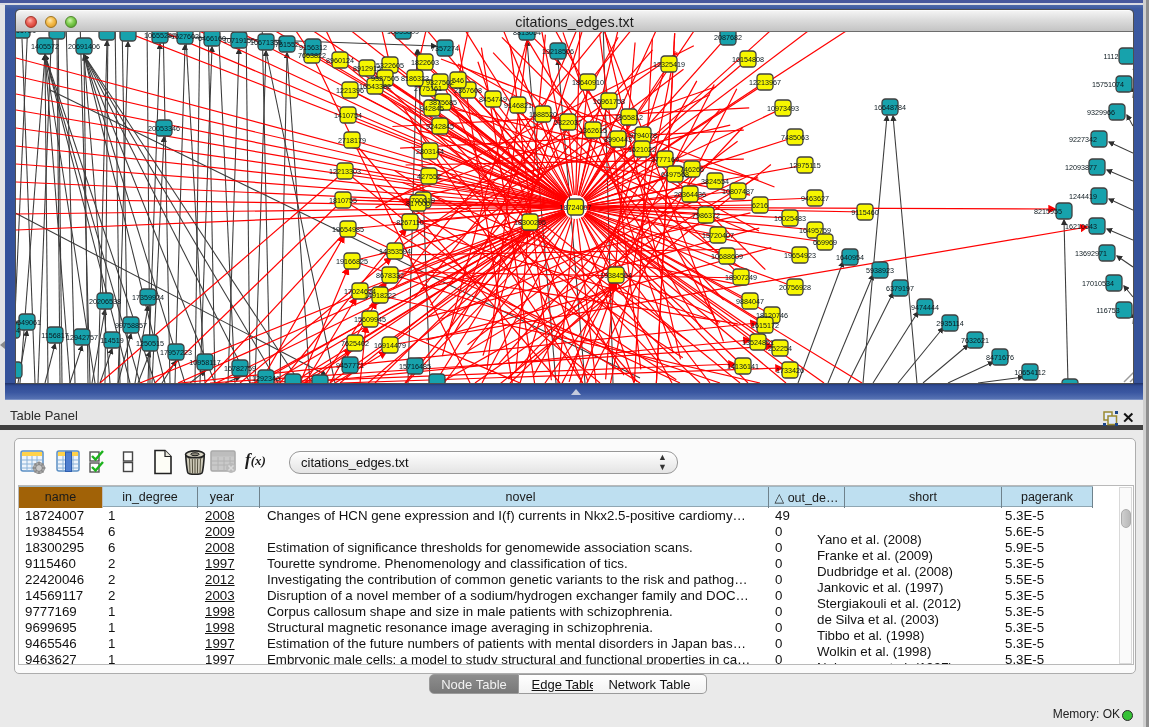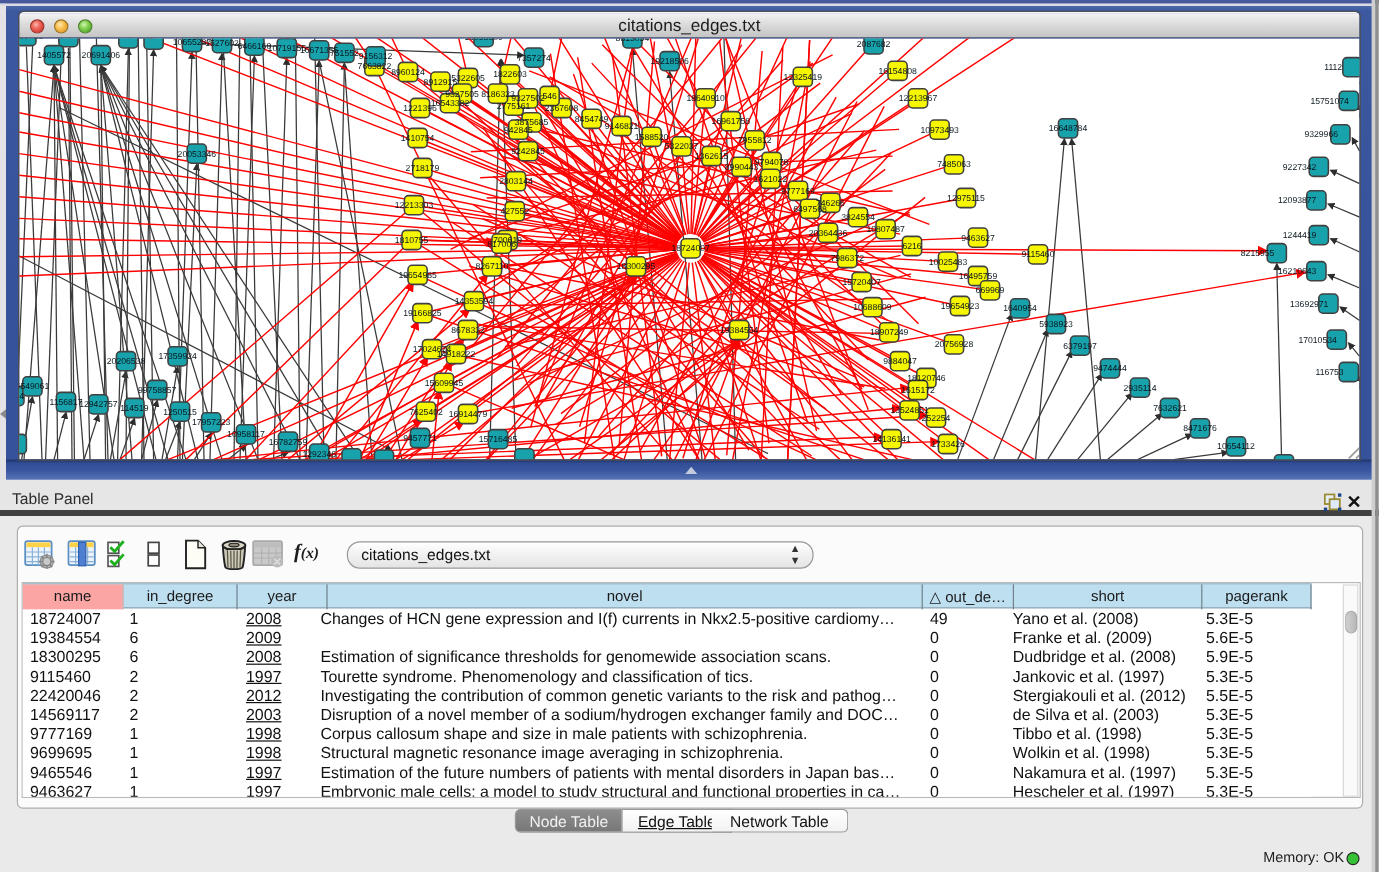--- a/index.html
+++ b/index.html
@@ -39,21 +39,21 @@
 #thead { position:absolute; left:19px; top:486px; width:1074px; height:21px; background:#bedff0; border-top:1px solid #9fb6c2; border-bottom:1px solid #8fa6b2; }
 .th { position:absolute; top:3px; font-size:12.5px; color:#1a1a1a; text-align:center; border-right:1px solid #6f828c; height:21px; top:0; padding-top:3px; }
 #tbody { position:absolute; left:19px; top:508px; width:1074px; height:156px; background:#fff; overflow:hidden; }
 .tr { position:absolute; left:0; width:1074px; height:16px; line-height:16px; font-size:13.3px; color:#111; white-space:nowrap; }
 .tr span { position:absolute; display:inline-block; overflow:hidden; }
 .c0 { left:6px; width:80px; }
 .c1 { left:89px; width:70px; }
 .c2 { left:186px; width:60px;text-decoration:underline; }
 .c3 { left:248px; width:484px; }
 .c4 { left:756px; width:70px; }
-.c5 { left:825px; width:160px; }
+.c5 { left:798px; width:160px;margin-top:24px; }
 .c6 { left:986px; width:100px; }
 #tablewrap { position:absolute; left:18px; top:485px; width:1116px; height:180px; border:1px solid #b9b9b9; background:#fff; }
 #vscroll { position:absolute; left:1119px; top:487px; width:13px; height:177px; background:#fafafa; border:1px solid #d9d9d9; }
 #vthumb { position:absolute; left:1120.5px; top:509px; width:10px; height:19px; background:linear-gradient(90deg,#cfcfcf,#b8b8b8); border:1px solid #ababab; border-radius:5px; }
 
 #tabs { position:absolute; left:429px; top:674px; height:20px; font-size:13px; }
 .tab { position:absolute; top:0; height:20px; line-height:19px; text-align:center; border:1px solid #9a9a9a; }
 #tab1 { left:0; width:90px; background:linear-gradient(180deg,#8d8d8d,#787878); color:#f2f2f2; border-radius:5px 0 0 5px; }
 #tab2 { left:90px; width:91px; background:linear-gradient(180deg,#ffffff,#f2f2f2); color:#111; border-left:none;text-decoration:underline; }
 #tab3 { left:164px; width:114px; background:linear-gradient(180deg,#ffffff,#f2f2f2); color:#111; border-left:none; border-radius:0 5px 5px 0; }
@@ -775,23 +775,23 @@
         <line x1="14" y1="7" x2="14" y2="21"></line>
         <line x1="20" y1="7" x2="20" y2="21"></line>
       </g>
       <circle cx="21" cy="18" r="5" fill="#bababa"></circle>
       <path d="M18.5 15.5 L23.5 20.5 M23.5 15.5 L18.5 20.5" stroke="#dadada" stroke-width="1.6"></path>
     </svg>
     <div style="position:absolute;left:245px;top:450px;width:30px;height:22px;font-family:'Liberation Serif',serif;font-style:italic;font-weight:bold;font-size:17px;color:#1c1c1c">f<span style="font-size:13px">(x)</span></div>
   <div id="combo">citations_edges.txt<span class="arr">▲<br>▼</span></div>
   <div id="tablewrap"></div>
   <div id="thead">
-    <span class="th" style="left:0;width:84px;background:#fca5a5;border-right:1px solid #bdbdbd">name</span>
+    <span class="th" style="left:0;width:84px;background:#a16207;border-right:1px solid #bdbdbd">name</span>
     <span class="th" style="left:84px;width:95px">in_degree</span>
-    <span class="th" style="left:179px;width:75px">year</span>
+    <span class="th" style="left:166px;width:75px">year</span>
     <span class="th" style="left:254px;width:496px">novel</span>
     <span class="th" style="left:750px;width:76px">△ out_de…</span>
     <span class="th" style="left:826px;width:157px">short</span>
     <span class="th" style="left:983px;width:91px">pagerank</span>
   </div>
   <div id="tbody">
       <div class="tr" style="top:0px">
         <span class="c0">18724007</span>
         <span class="c1">1</span>
         <span class="c2">2008</span>

